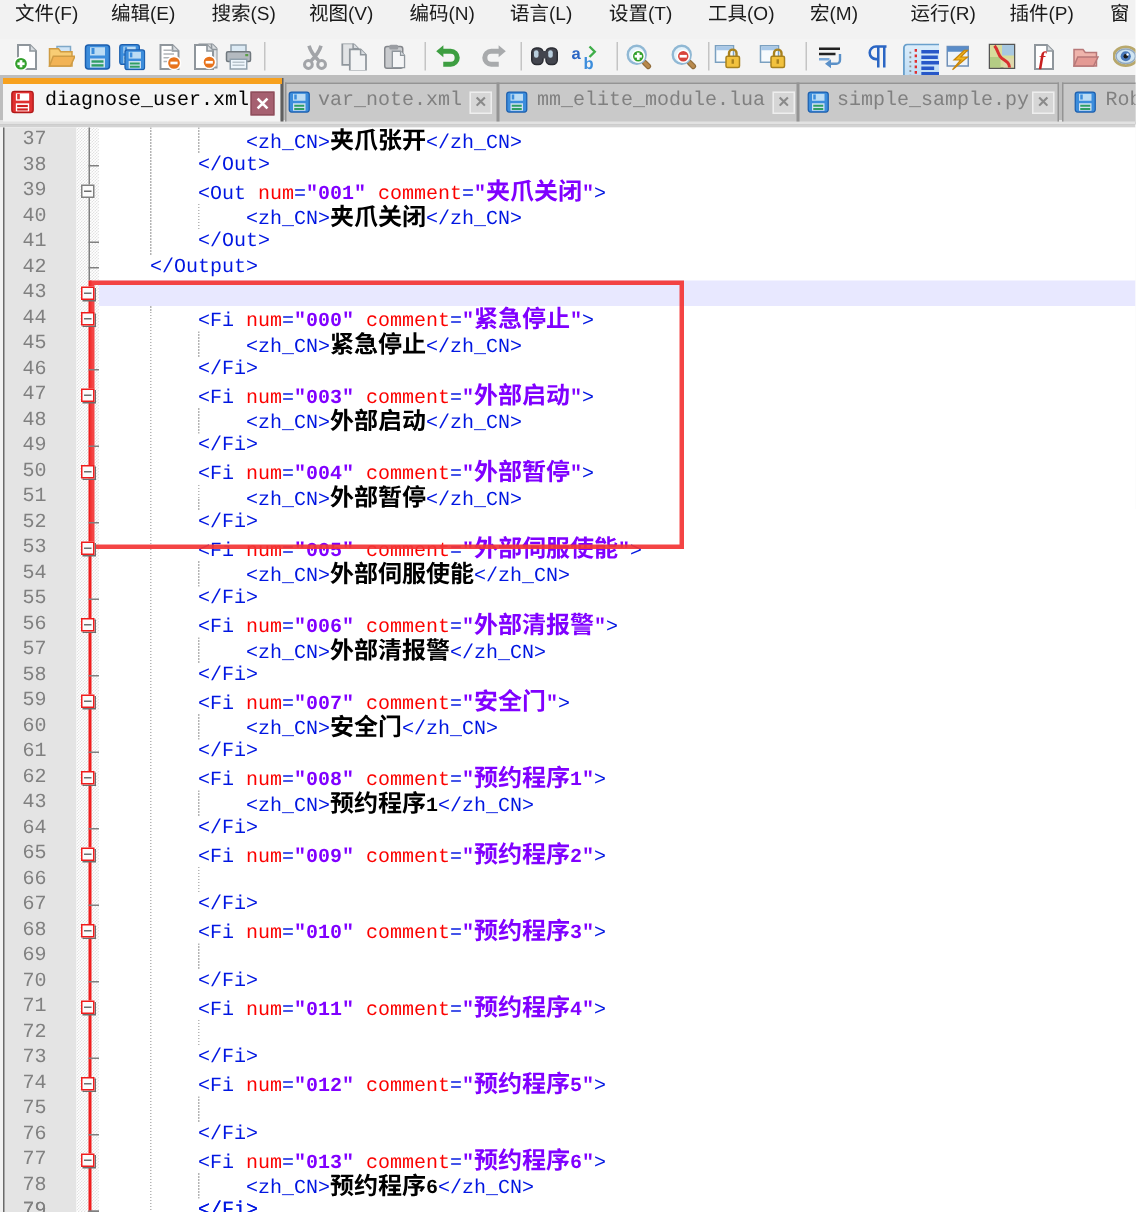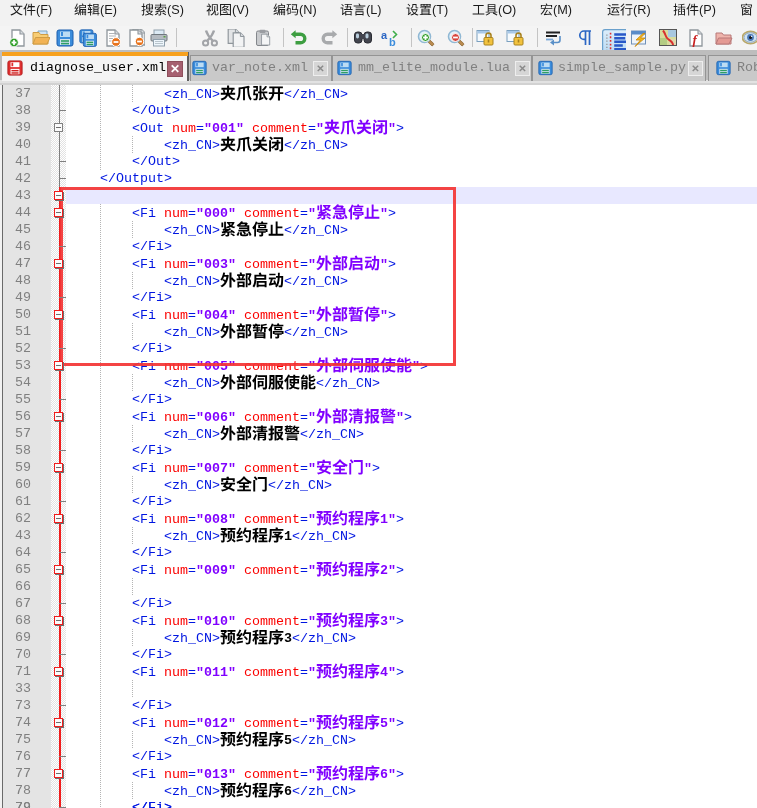--- a/index.html
+++ b/index.html
@@ -662,52 +662,40 @@
       <div class="num" style="top:510px">67</div>
       <div class="row" style="top:510px;left:68px"><span class="tg">        </span><span class="tg">&lt;/Fi&gt;</span></div>
       <div class="num" style="top:527px">68</div>
       <div class="row" style="top:527px;left:68px"><span class="tg">        </span><span class="tg">&lt;Fi </span><span class="at">num</span><span class="tg">=</span><span class="vl">"010" </span><span class="at">comment</span><span class="tg">=</span><span class="vl">"</span><svg class="ck " style="width:64px;height:16px;vertical-align:-2.6px;fill:#8000ff" viewBox="0 0 64 16">
           <use href="#c9884" x="0" width="16" height="16"></use>
           <use href="#c7ea6" x="16" width="16" height="16"></use>
           <use href="#c7a0b" x="32" width="16" height="16"></use>
           <use href="#c5e8f" x="48" width="16" height="16"></use>
         </svg><span class="vl">3</span><span class="vl">"</span><span class="tg">&gt;</span></div>
       <div class="num" style="top:544px">69</div>
-      <div class="row" style="top:544px;left:68px"><span class="tg">            </span><span class="tg">&lt;zh_CN&gt;</span><svg class="ck " style="width:64px;height:16px;vertical-align:-2.6px;fill:#000000" viewBox="0 0 64 16">
-          <use href="#c9884" x="0" width="16" height="16"></use>
-          <use href="#c7ea6" x="16" width="16" height="16"></use>
-          <use href="#c7a0b" x="32" width="16" height="16"></use>
-          <use href="#c5e8f" x="48" width="16" height="16"></use>
-        </svg><span class="bk">3</span><span class="tg">&lt;/zh_CN&gt;</span></div>
       <div class="num" style="top:561px">70</div>
       <div class="row" style="top:561px;left:68px"><span class="tg">        </span><span class="tg">&lt;/Fi&gt;</span></div>
       <div class="num" style="top:578px">71</div>
       <div class="row" style="top:578px;left:68px"><span class="tg">        </span><span class="tg">&lt;Fi </span><span class="at">num</span><span class="tg">=</span><span class="vl">"011" </span><span class="at">comment</span><span class="tg">=</span><span class="vl">"</span><svg class="ck " style="width:64px;height:16px;vertical-align:-2.6px;fill:#8000ff" viewBox="0 0 64 16">
           <use href="#c9884" x="0" width="16" height="16"></use>
           <use href="#c7ea6" x="16" width="16" height="16"></use>
           <use href="#c7a0b" x="32" width="16" height="16"></use>
           <use href="#c5e8f" x="48" width="16" height="16"></use>
         </svg><span class="vl">4</span><span class="vl">"</span><span class="tg">&gt;</span></div>
-      <div class="num" style="top:595px">33</div>
+      <div class="num" style="top:595px">72</div>
       <div class="num" style="top:612px">73</div>
       <div class="row" style="top:612px;left:68px"><span class="tg">        </span><span class="tg">&lt;/Fi&gt;</span></div>
       <div class="num" style="top:629px">74</div>
       <div class="row" style="top:629px;left:68px"><span class="tg">        </span><span class="tg">&lt;Fi </span><span class="at">num</span><span class="tg">=</span><span class="vl">"012" </span><span class="at">comment</span><span class="tg">=</span><span class="vl">"</span><svg class="ck " style="width:64px;height:16px;vertical-align:-2.6px;fill:#8000ff" viewBox="0 0 64 16">
           <use href="#c9884" x="0" width="16" height="16"></use>
           <use href="#c7ea6" x="16" width="16" height="16"></use>
           <use href="#c7a0b" x="32" width="16" height="16"></use>
           <use href="#c5e8f" x="48" width="16" height="16"></use>
         </svg><span class="vl">5</span><span class="vl">"</span><span class="tg">&gt;</span></div>
       <div class="num" style="top:646px">75</div>
-      <div class="row" style="top:646px;left:68px"><span class="tg">            </span><span class="tg">&lt;zh_CN&gt;</span><svg class="ck " style="width:64px;height:16px;vertical-align:-2.6px;fill:#000000" viewBox="0 0 64 16">
-          <use href="#c9884" x="0" width="16" height="16"></use>
-          <use href="#c7ea6" x="16" width="16" height="16"></use>
-          <use href="#c7a0b" x="32" width="16" height="16"></use>
-          <use href="#c5e8f" x="48" width="16" height="16"></use>
-        </svg><span class="bk">5</span><span class="tg">&lt;/zh_CN&gt;</span></div>
       <div class="num" style="top:663px">76</div>
       <div class="row" style="top:663px;left:68px"><span class="tg">        </span><span class="tg">&lt;/Fi&gt;</span></div>
       <div class="num" style="top:680px">77</div>
       <div class="row" style="top:680px;left:68px"><span class="tg">        </span><span class="tg">&lt;Fi </span><span class="at">num</span><span class="tg">=</span><span class="vl">"013" </span><span class="at">comment</span><span class="tg">=</span><span class="vl">"</span><svg class="ck " style="width:64px;height:16px;vertical-align:-2.6px;fill:#8000ff" viewBox="0 0 64 16">
           <use href="#c9884" x="0" width="16" height="16"></use>
           <use href="#c7ea6" x="16" width="16" height="16"></use>
           <use href="#c7a0b" x="32" width="16" height="16"></use>
           <use href="#c5e8f" x="48" width="16" height="16"></use>
         </svg><span class="vl">6</span><span class="vl">"</span><span class="tg">&gt;</span></div>
       <div class="num" style="top:697px">78</div>

